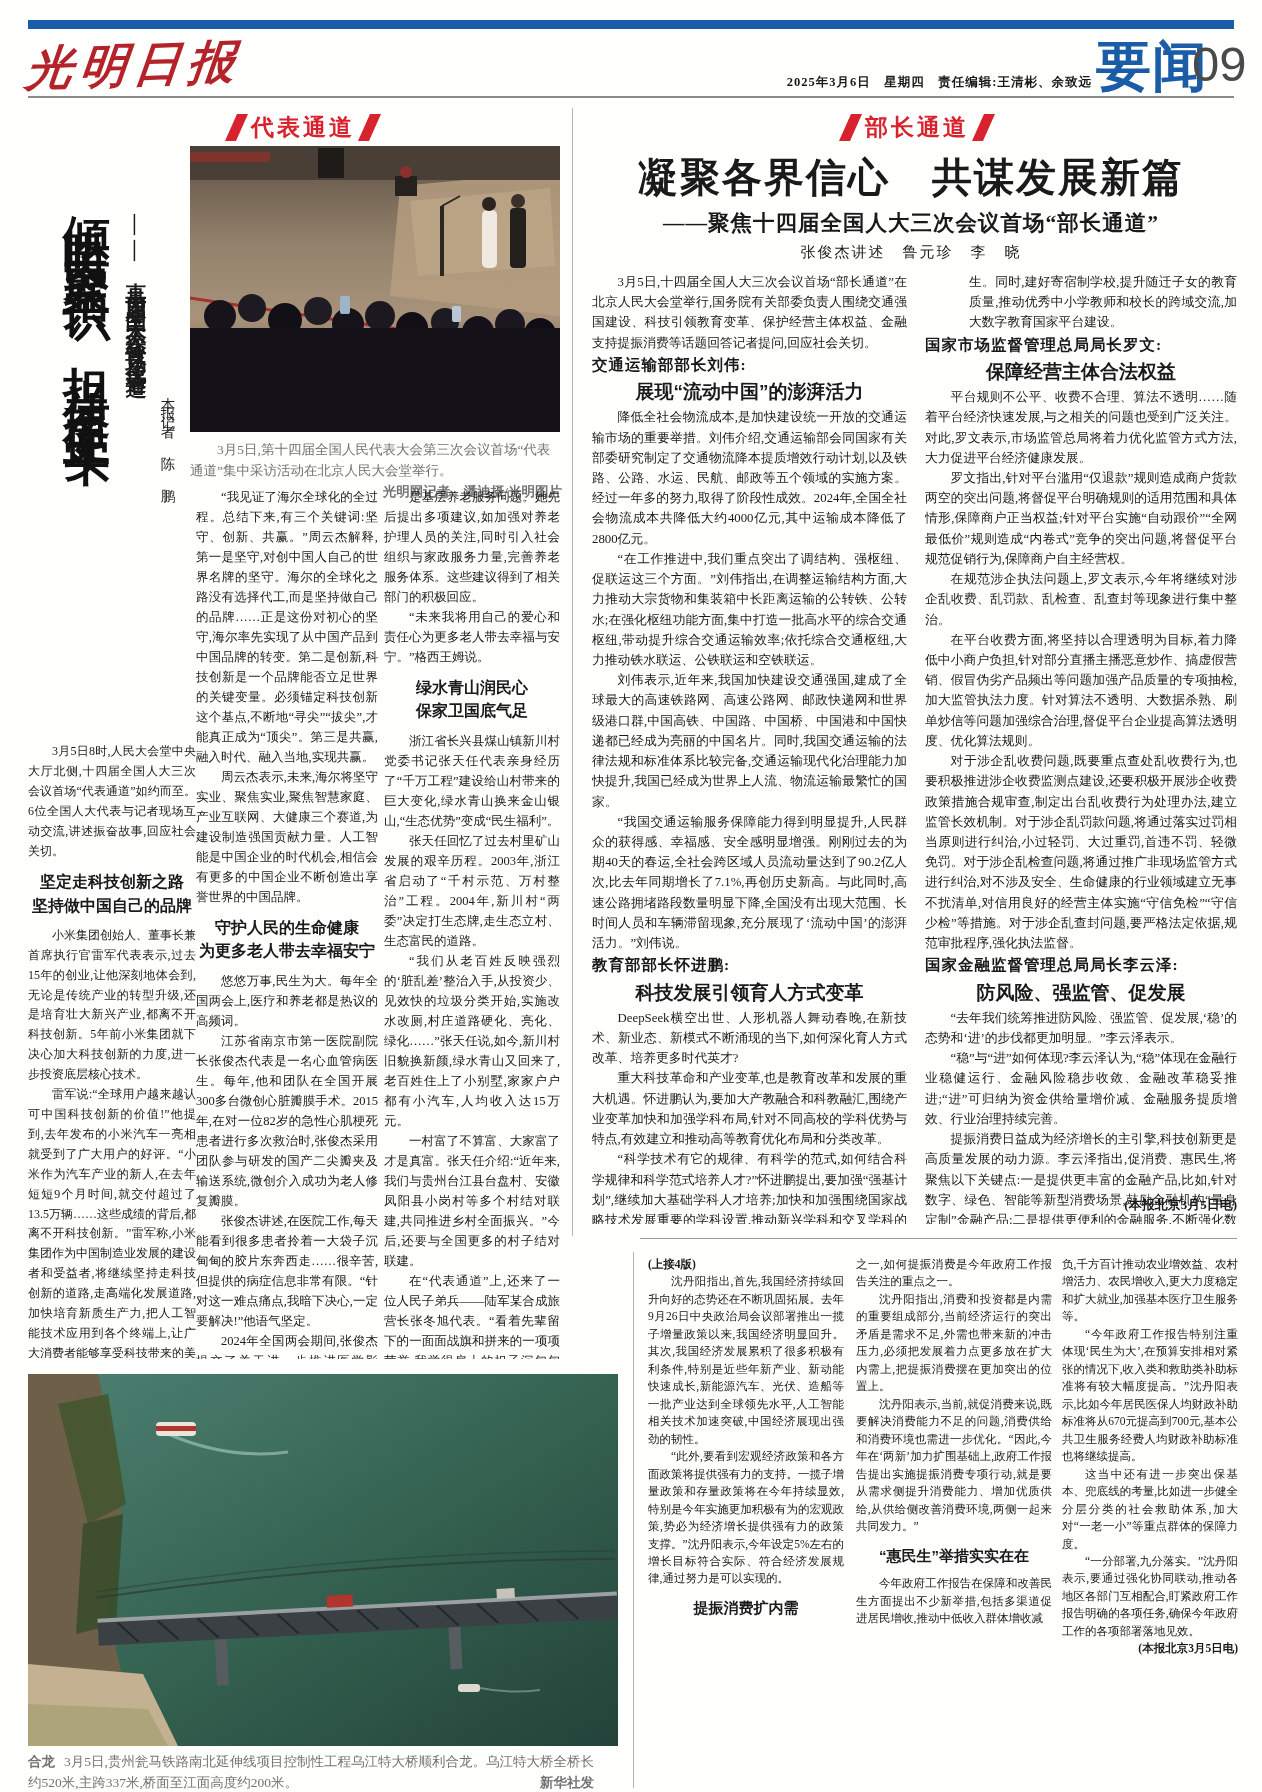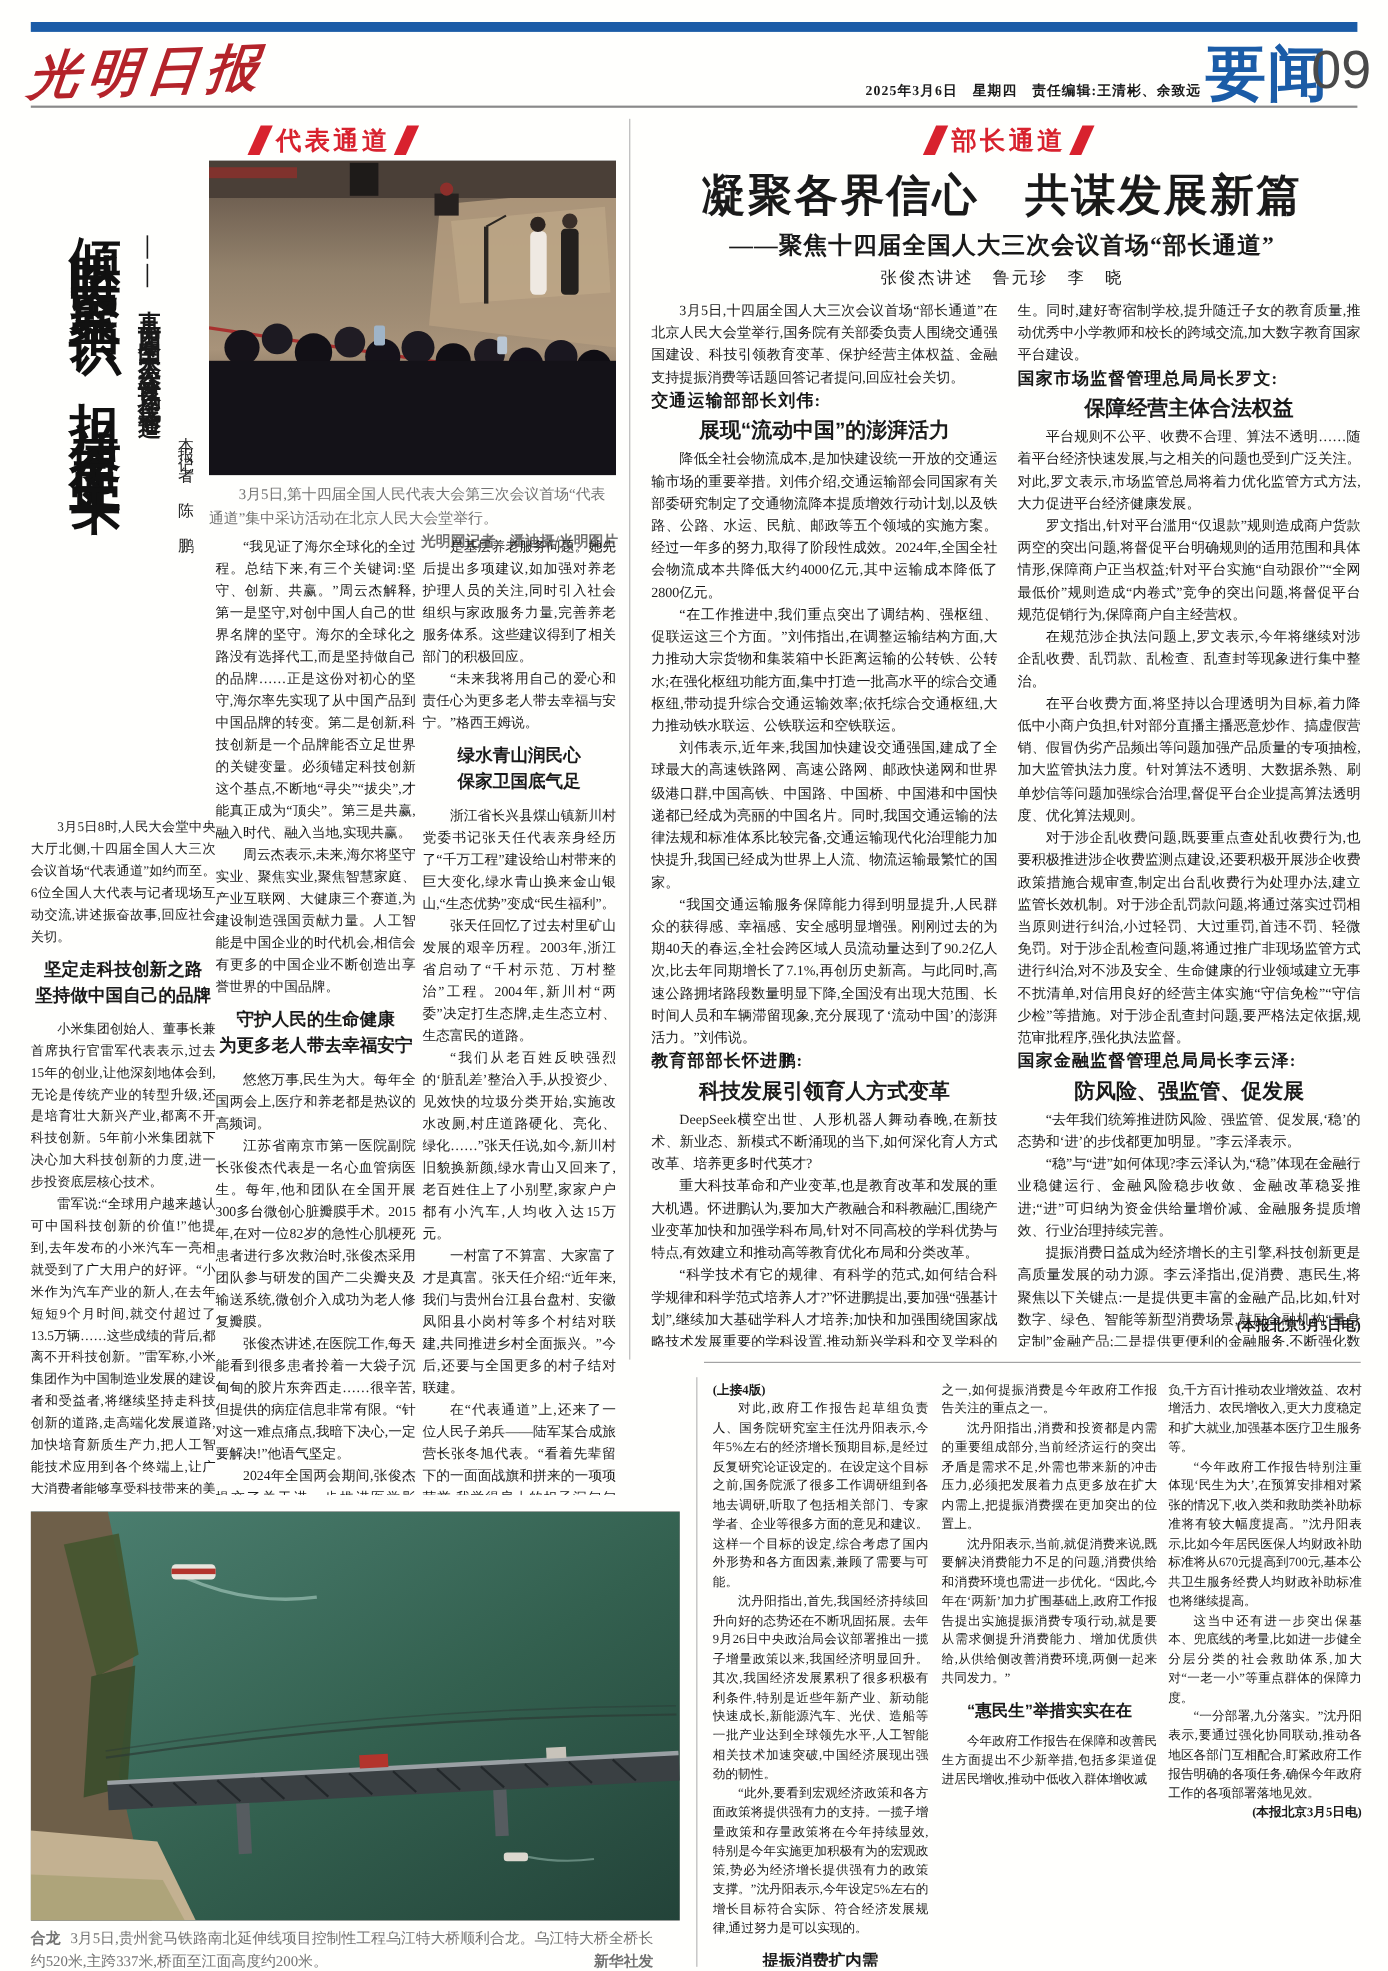--- a/index.html
+++ b/index.html
@@ -239,40 +239,39 @@
     <p>“我国交通运输服务保障能力得到明显提升,人民群众的获得感、幸福感、安全感明显增强。刚刚过去的为期40天的春运,全社会跨区域人员流动量达到了90.2亿人次,比去年同期增长了7.1%,再创历史新高。与此同时,高速公路拥堵路段数量明显下降,全国没有出现大范围、长时间人员和车辆滞留现象,充分展现了‘流动中国’的澎湃活力。”刘伟说。</p>
     <p class="min-label">教育部部长怀进鹏:</p>
     <p class="min-title">科技发展引领育人方式变革</p>
     <p>DeepSeek横空出世、人形机器人舞动春晚,在新技术、新业态、新模式不断涌现的当下,如何深化育人方式改革、培养更多时代英才?</p>
     <p>重大科技革命和产业变革,也是教育改革和发展的重大机遇。怀进鹏认为,要加大产教融合和科教融汇,围绕产业变革加快和加强学科布局,针对不同高校的学科优势与特点,有效建立和推动高等教育优化布局和分类改革。</p>
     <p>“科学技术有它的规律、有科学的范式,如何结合科学规律和科学范式培养人才?”怀进鹏提出,要加强“强基计划”,继续加大基础学科人才培养;加快和加强围绕国家战略技术发展重要的学科设置,推动新兴学科和交叉学科的培养;优化现有的学科、适度增强新的学科。同时推进“双一流”高校本科扩容,大力提升职业教育。</p>
 
   </div>
 
   <div class="abs col c-r" style="left:925px; top:272px; width:312px; height:952px;">
-    <p style="text-indent:0;">生。同时,建好寄宿制学校,提升随迁子女的教育质量,推动优秀中小学教师和校长的跨域交流,加大数字教育国家平台建设。</p>
+    <p style="text-indent:0;margin-left:44px;">生。同时,建好寄宿制学校,提升随迁子女的教育质量,推动优秀中小学教师和校长的跨域交流,加大数字教育国家平台建设。</p>
     <p class="min-label">国家市场监督管理总局局长罗文:</p>
     <p class="min-title">保障经营主体合法权益</p>
     <p>平台规则不公平、收费不合理、算法不透明……随着平台经济快速发展,与之相关的问题也受到广泛关注。对此,罗文表示,市场监管总局将着力优化监管方式方法,大力促进平台经济健康发展。</p>
     <p>罗文指出,针对平台滥用“仅退款”规则造成商户货款两空的突出问题,将督促平台明确规则的适用范围和具体情形,保障商户正当权益;针对平台实施“自动跟价”“全网最低价”规则造成“内卷式”竞争的突出问题,将督促平台规范促销行为,保障商户自主经营权。</p>
     <p>在规范涉企执法问题上,罗文表示,今年将继续对涉企乱收费、乱罚款、乱检查、乱查封等现象进行集中整治。</p>
     <p>在平台收费方面,将坚持以合理透明为目标,着力降低中小商户负担,针对部分直播主播恶意炒作、搞虚假营销、假冒伪劣产品频出等问题加强产品质量的专项抽检,加大监管执法力度。针对算法不透明、大数据杀熟、刷单炒信等问题加强综合治理,督促平台企业提高算法透明度、优化算法规则。</p>
     <p>对于涉企乱收费问题,既要重点查处乱收费行为,也要积极推进涉企收费监测点建设,还要积极开展涉企收费政策措施合规审查,制定出台乱收费行为处理办法,建立监管长效机制。对于涉企乱罚款问题,将通过落实过罚相当原则进行纠治,小过轻罚、大过重罚,首违不罚、轻微免罚。对于涉企乱检查问题,将通过推广非现场监管方式进行纠治,对不涉及安全、生命健康的行业领域建立无事不扰清单,对信用良好的经营主体实施“守信免检”“守信少检”等措施。对于涉企乱查封问题,要严格法定依据,规范审批程序,强化执法监督。</p>
     <p class="min-label">国家金融监督管理总局局长李云泽:</p>
     <p class="min-title">防风险、强监管、促发展</p>
     <p>“去年我们统筹推进防风险、强监管、促发展,‘稳’的态势和‘进’的步伐都更加明显。”李云泽表示。</p>
     <p>“稳”与“进”如何体现?李云泽认为,“稳”体现在金融行业稳健运行、金融风险稳步收敛、金融改革稳妥推进;“进”可归纳为资金供给量增价减、金融服务提质增效、行业治理持续完善。</p>
     <p>提振消费日益成为经济增长的主引擎,科技创新更是高质量发展的动力源。李云泽指出,促消费、惠民生,将聚焦以下关键点:一是提供更丰富的金融产品,比如,针对数字、绿色、智能等新型消费场景,鼓励金融机构“量身定制”金融产品;二是提供更便利的金融服务,不断强化数字赋能,尤其针对性地解决老年人、外国游客等在金融服务方面遇到的难题;三是营造更放心的消费环境,不断优化监管政策,推动金融服务匹配消费需求,有效激发消费潜力。</p>
 
   </div>
   <div class="abs endnote" style="left:1000px; top:1196px; width:237px; font-size:13px;">(本报北京3月5日电)</div>
 
   <div class="abs col c-b" style="left:648px; top:1256px; width:196px; height:532px;">
     <p class="contlabel">(上接4版)</p>
-    <p>对此,政府工作报告起草组负责人、国务院研究室主任沈丹阳表示,今年5%左右的经济增长预期目标,是经过反复研究论证设定的。在设定这个目标之前,国务院派了很多工作调研组到各地去调研,听取了包括相关部门、专家学者、企业等很多方面的意见和建议。这样一个目标的设定,综合考虑了国内外形势和各方面因素,兼顾了需要与可能。</p>
     <p>沈丹阳指出,首先,我国经济持续回升向好的态势还在不断巩固拓展。去年9月26日中央政治局会议部署推出一揽子增量政策以来,我国经济明显回升。其次,我国经济发展累积了很多积极有利条件,特别是近些年新产业、新动能快速成长,新能源汽车、光伏、造船等一批产业达到全球领先水平,人工智能相关技术加速突破,中国经济展现出强劲的韧性。</p>
     <p>“此外,要看到宏观经济政策和各方面政策将提供强有力的支持。一揽子增量政策和存量政策将在今年持续显效,特别是今年实施更加积极有为的宏观政策,势必为经济增长提供强有力的政策支撑。”沈丹阳表示,今年设定5%左右的增长目标符合实际、符合经济发展规律,通过努力是可以实现的。</p>
     <div class="subhead" style="font-size:15px;">提振消费扩内需</div>
 
   </div>
 
   <div class="abs col c-b" style="left:856px; top:1256px; width:196px; height:532px;">
     <p style="text-indent:0;">之一,如何提振消费是今年政府工作报告关注的重点之一。</p>
     <p>沈丹阳指出,消费和投资都是内需的重要组成部分,当前经济运行的突出矛盾是需求不足,外需也带来新的冲击压力,必须把发展着力点更多放在扩大内需上,把提振消费摆在更加突出的位置上。</p>
     <p>沈丹阳表示,当前,就促消费来说,既要解决消费能力不足的问题,消费供给和消费环境也需进一步优化。“因此,今年在‘两新’加力扩围基础上,政府工作报告提出实施提振消费专项行动,就是要从需求侧提升消费能力、增加优质供给,从供给侧改善消费环境,两侧一起来共同发力。”</p>

